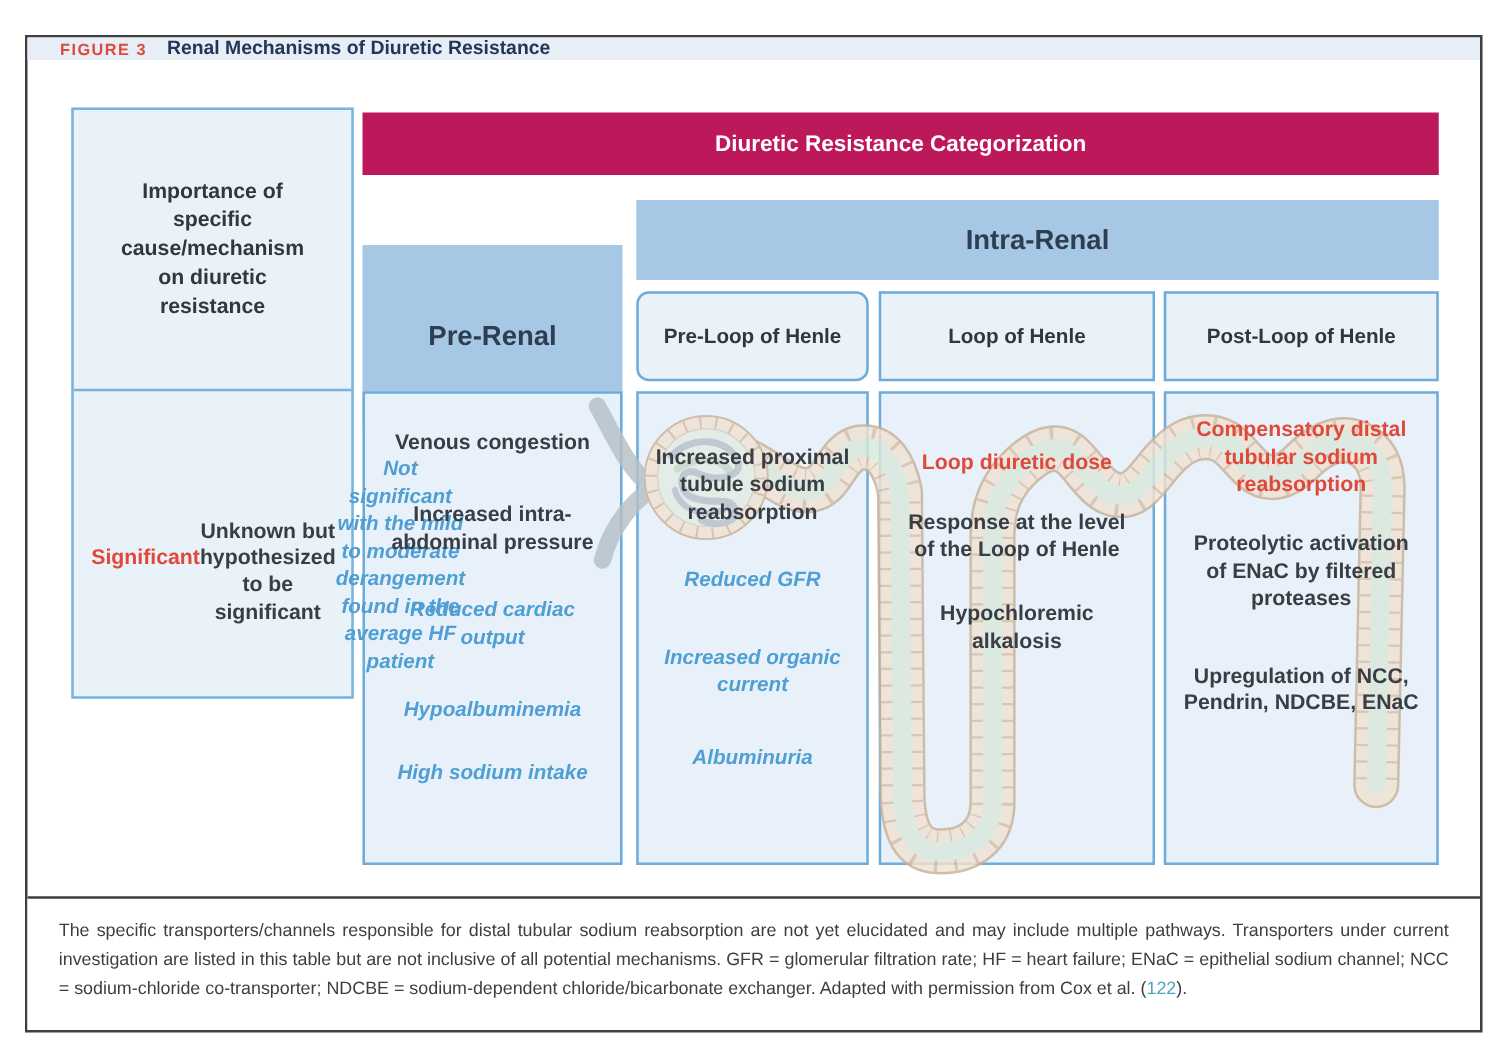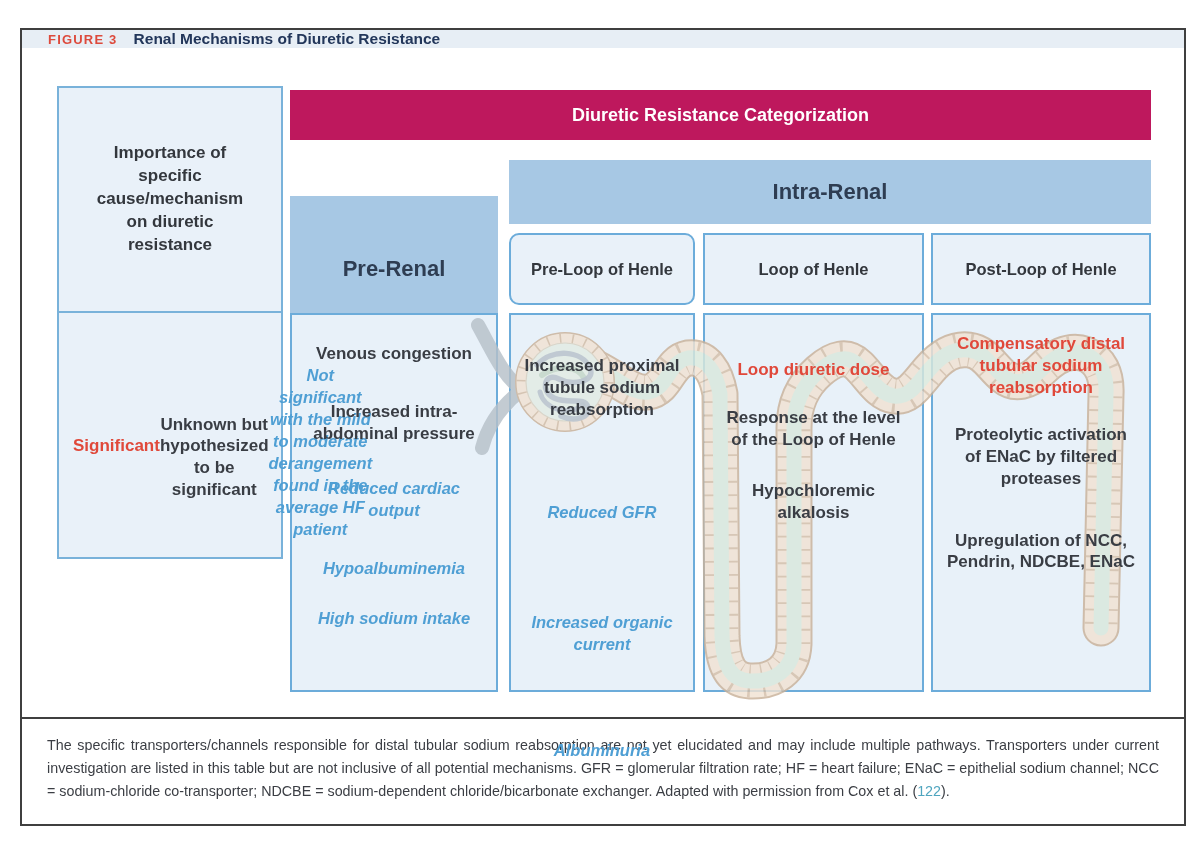--- a/index.html
+++ b/index.html
@@ -119,21 +119,21 @@
     <div class="cell sub-hd" style="left:909px;top:203px;width:220px;height:72px;">Post-Loop of Henle</div>
 
     <div class="cell body-cell" style="left:268px;top:283px;width:208px;height:379px;">
       <div class="p t-dark mt28">Venous congestion</div>
       <div class="p t-dark mt36">Increased intra-abdominal pressure</div>
       <div class="p t-blue mt34">Reduced cardiac output</div>
       <div class="p t-blue mt36">Hypoalbuminemia</div>
       <div class="p t-blue mt28">High sodium intake</div>
     </div>
 
-    <div class="cell body-cell" style="left:487px;top:283px;width:186px;height:379px;gap:48px;">
+    <div class="cell body-cell" style="left:487px;top:283px;width:186px;height:379px;">
       <div class="p t-dark mt40">Increased proximal tubule sodium reabsorption</div>
       <div class="p t-blue mt34">Reduced GFR</div>
       <div class="p t-blue mt40">Increased organic current</div>
       <div class="p t-blue mt38">Albuminuria</div>
     </div>
 
     <div class="cell body-cell" style="left:681px;top:283px;width:221px;height:379px;">
       <div class="p t-red mt44">Loop diuretic dose</div>
       <div class="p t-dark mt26">Response at the level of the Loop of Henle</div>
       <div class="p t-dark mt30">Hypochloremic alkalosis</div>

